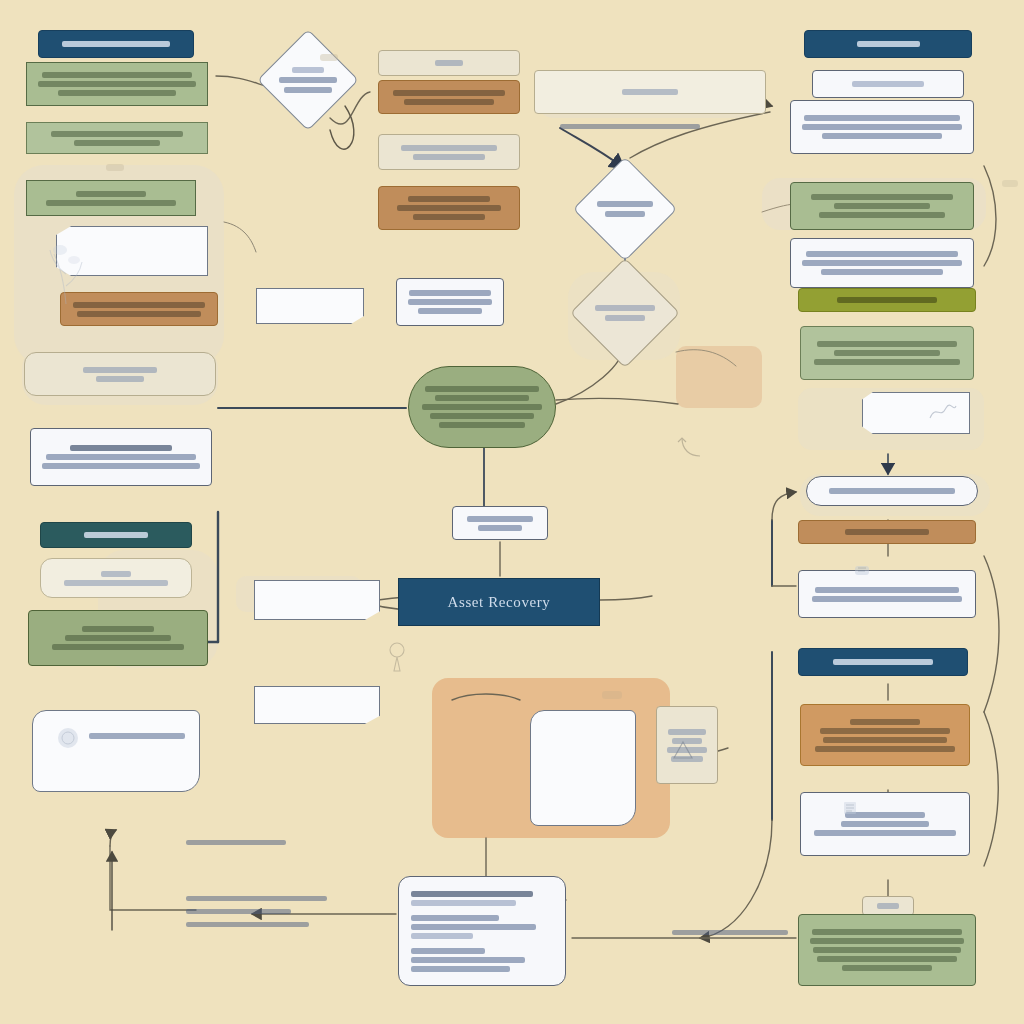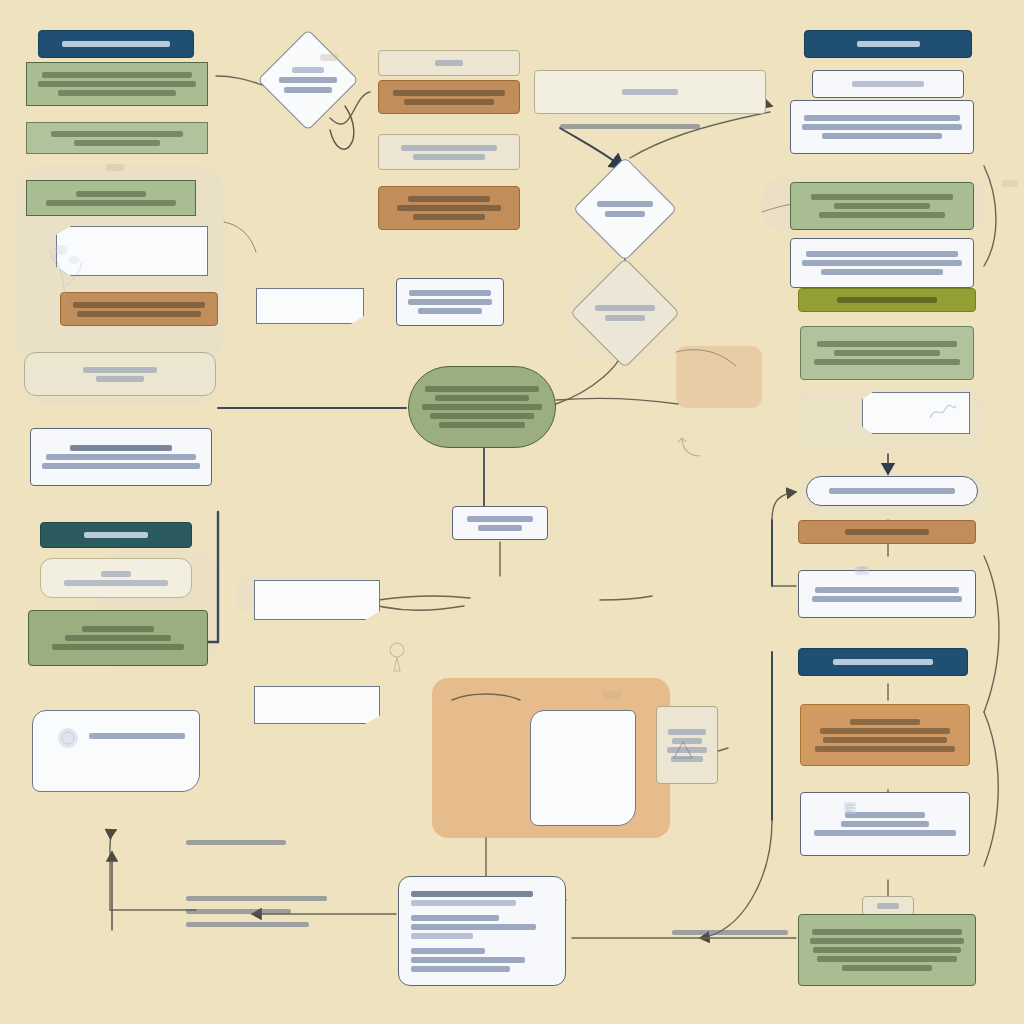--- a/index.html
+++ b/index.html
@@ -408,20 +408,21 @@
     </div>
   </div>
 
   <div class="node white r4" style="left:452px; top:506px; width:96px; height:34px;">
     <div class="lines">
       <div class="tx" style="width:84%"></div>
       <div class="tx" style="width:56%"></div>
     </div>
   </div>
 
+  <div class="banner" style="left:398px; top:578px; width:202px; height:48px;">Asset Recovery</div>
 
   <div class="docshape clip-fold" style="left:254px; top:580px; width:126px; height:40px;">
     <div class="lines">
       <div class="tx lite" style="width:56%"></div>
       <div class="tx" style="width:88%"></div>
     </div>
   </div>
 
   <div class="docshape clip-fold" style="left:254px; top:686px; width:126px; height:38px;">
     <div class="lines">

